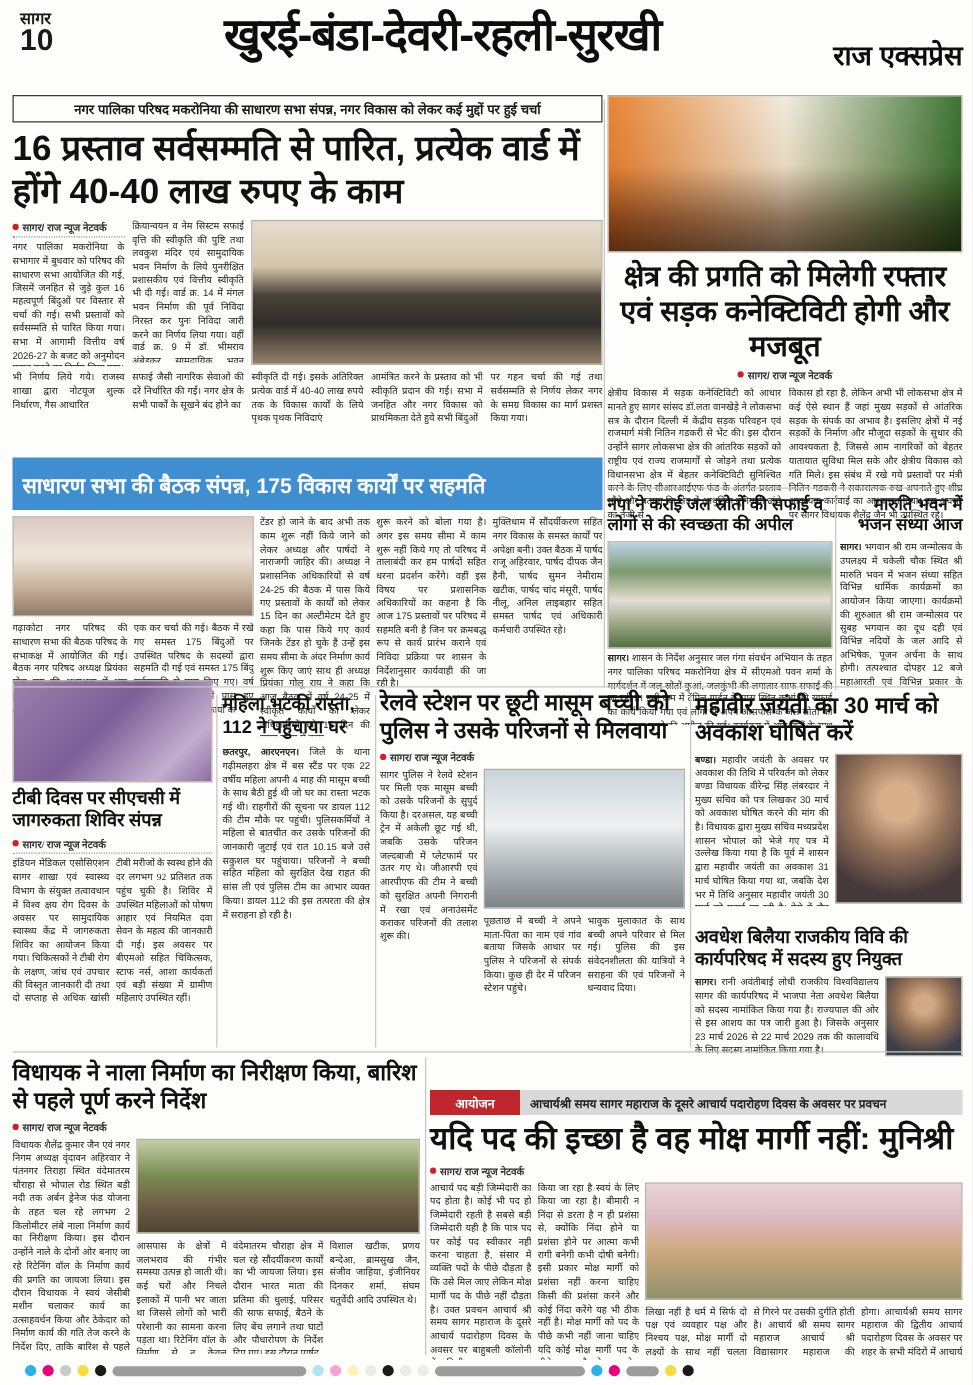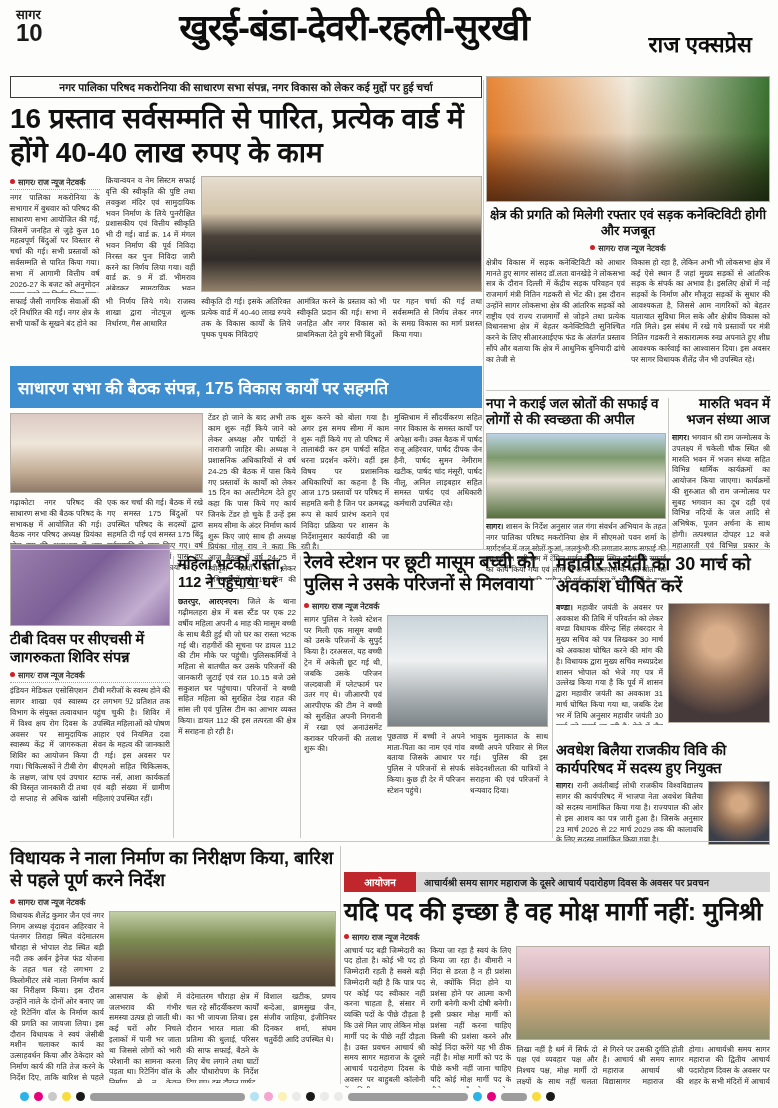--- a/index.html
+++ b/index.html
@@ -16,21 +16,21 @@
   .redbar{display:flex;align-items:stretch;height:13px;}
   .rb-red{flex:1;background:#cf2027;color:#fff;font-size:8px;font-weight:bold;
           display:flex;align-items:center;padding-left:5px;}
   .rb-date{width:160px;background:#fdfdfb;color:#111;font-size:8.5px;font-weight:bold;
            display:flex;align-items:center;justify-content:flex-end;padding-right:6px;}
   .rb-sq{width:15px;background:#cf2027;}
   
   .kicker-box{border:1px solid #3a3a3a;padding:3px 16px;font-size:10.5px;font-weight:bold;text-align:center;}
   .headline{font-weight:bold;color:#111;line-height:1.22;}
   .h-main{font-size:28px;margin-top:4px;}
-  .h-17{font-size:13px;}
+  .h-17{font-size:23px;}
   .h-18{font-size:18px;}
   .h-15{font-size:14.5px;}
   .h-14{font-size:13.5px;}
   .h-25{font-size:25px;}
   .byline{display:flex;align-items:center;gap:3px;font-size:8px;font-weight:bold;color:#333;
           border-bottom:1px dotted #999;padding-bottom:2px;margin-bottom:3px;}
   .byline .dot{width:5px;height:5px;border-radius:50%;background:#cf2027;flex:0 0 auto;}
   .body-txt{font-size:7.6px;line-height:1.42;text-align:justify;color:#252525;overflow:hidden;}
   .dl{font-weight:bold;}
   
@@ -83,39 +83,39 @@
 </head>
 <body>
 
 <div class="page">
 
   <div class="abs edition" style="left:16px;top:8px;">
     <div class="ed-name">सागर</div>
     <div class="ed-num">10</div>
   </div>
   <div class="abs masthead" style="left:96px;top:2px;width:516px;">खुरई-बंडा-देवरी-रहली-सुरखी</div>
-  <div class="abs brand" style="right:26px;top:28px;">राज एक्सप्रेस</div>
+  <div class="abs brand" style="right:8px;top:28px;">राज एक्सप्रेस</div>
 
   <div class="abs" style="left:10px;top:76px;width:472px;">
     <div class="kicker-box">नगर पालिका परिषद मकरोनिया की साधारण सभा संपन्न, नगर विकास को लेकर कई मुद्दों पर हुई चर्चा</div>
     <div class="headline h-main">16 प्रस्ताव सर्वसम्मति से पारित, प्रत्येक वार्ड में होंगे 40-40 लाख रुपए के काम</div>
     <div class="g-main">
       <div>
         <div class="byline">
           <span class="dot"></span>
           <span>सागर/ राज न्यूज नेटवर्क</span>
         </div>
         <div class="body-txt clip" style="height:100px;">नगर पालिका मकरोनिया के सभागार में बुधवार को परिषद की साधारण सभा आयोजित की गई, जिसमें जनहित से जुड़े कुल 16 महत्वपूर्ण बिंदुओं पर विस्तार से चर्चा की गई। सभी प्रस्तावों को सर्वसम्मति से पारित किया गया। सभा में आगामी वित्तीय वर्ष 2026-27 के बजट को अनुमोदन प्रदान करने का निर्णय लिया गया।</div>
       </div>
       <div class="body-txt clip" style="height:114px;">क्रियान्वयन व नेम सिस्टम सफाई वृत्ति की स्वीकृति की पुष्टि तथा लवकुश मंदिर एवं सामुदायिक भवन निर्माण के लिये पुनरीक्षित प्रशासकीय एवं वित्तीय स्वीकृति भी दी गई। वार्ड क्र. 14 में मंगल भवन निर्माण की पूर्व निविदा निरस्त कर पुनः निविदा जारी करने का निर्णय लिया गया। वहीं वार्ड क्र. 9 में डॉ. भीमराव अंबेडकर सामुदायिक भवन निर्माण कार्य के लिए पुनरीक्षित</div>
       <div class="ph-cell photo ph-main" title="नगर पालिका सभागार में परिषद की बैठक"></div>
     </div>
     <div class="g-main2">
+      <div class="body-txt clip">भी निर्णय लिये गये। राजस्व शाखा द्वारा नोटयूज शुल्क निर्धारण, गैस आधारित</div>
       <div class="body-txt clip">सफाई जैसी नागरिक सेवाओं की दरें निर्धारित की गईं। नगर क्षेत्र के सभी पार्कों के सूखने बंद होने का</div>
-      <div class="body-txt clip">भी निर्णय लिये गये। राजस्व शाखा द्वारा नोटयूज शुल्क निर्धारण, गैस आधारित</div>
       <div class="body-txt clip">स्वीकृति दी गई। इसके अतिरिक्त प्रत्येक वार्ड में 40-40 लाख रुपये तक के विकास कार्यों के लिये पृथक पृथक निविदाएं</div>
       <div class="body-txt clip">आमंत्रित करने के प्रस्ताव को भी स्वीकृति प्रदान की गई। सभा में जनहित और नगर विकास को प्राथमिकता देते हुये सभी बिंदुओं</div>
       <div class="body-txt clip">पर गहन चर्चा की गई तथा सर्वसम्मति से निर्णय लेकर नगर के समग्र विकास का मार्ग प्रशस्त किया गया।</div>
     </div>
   </div>
 
   <div class="abs" style="left:10px;top:366px;width:472px;">
     <div class="bluestrip">साधारण सभा की बैठक संपन्न, 175 विकास कार्यों पर सहमति</div>
     <div class="g-sabha">
       <div class="ph-cell photo ph-sabha" title="परिषद सभाकक्ष में बैठक"></div>

